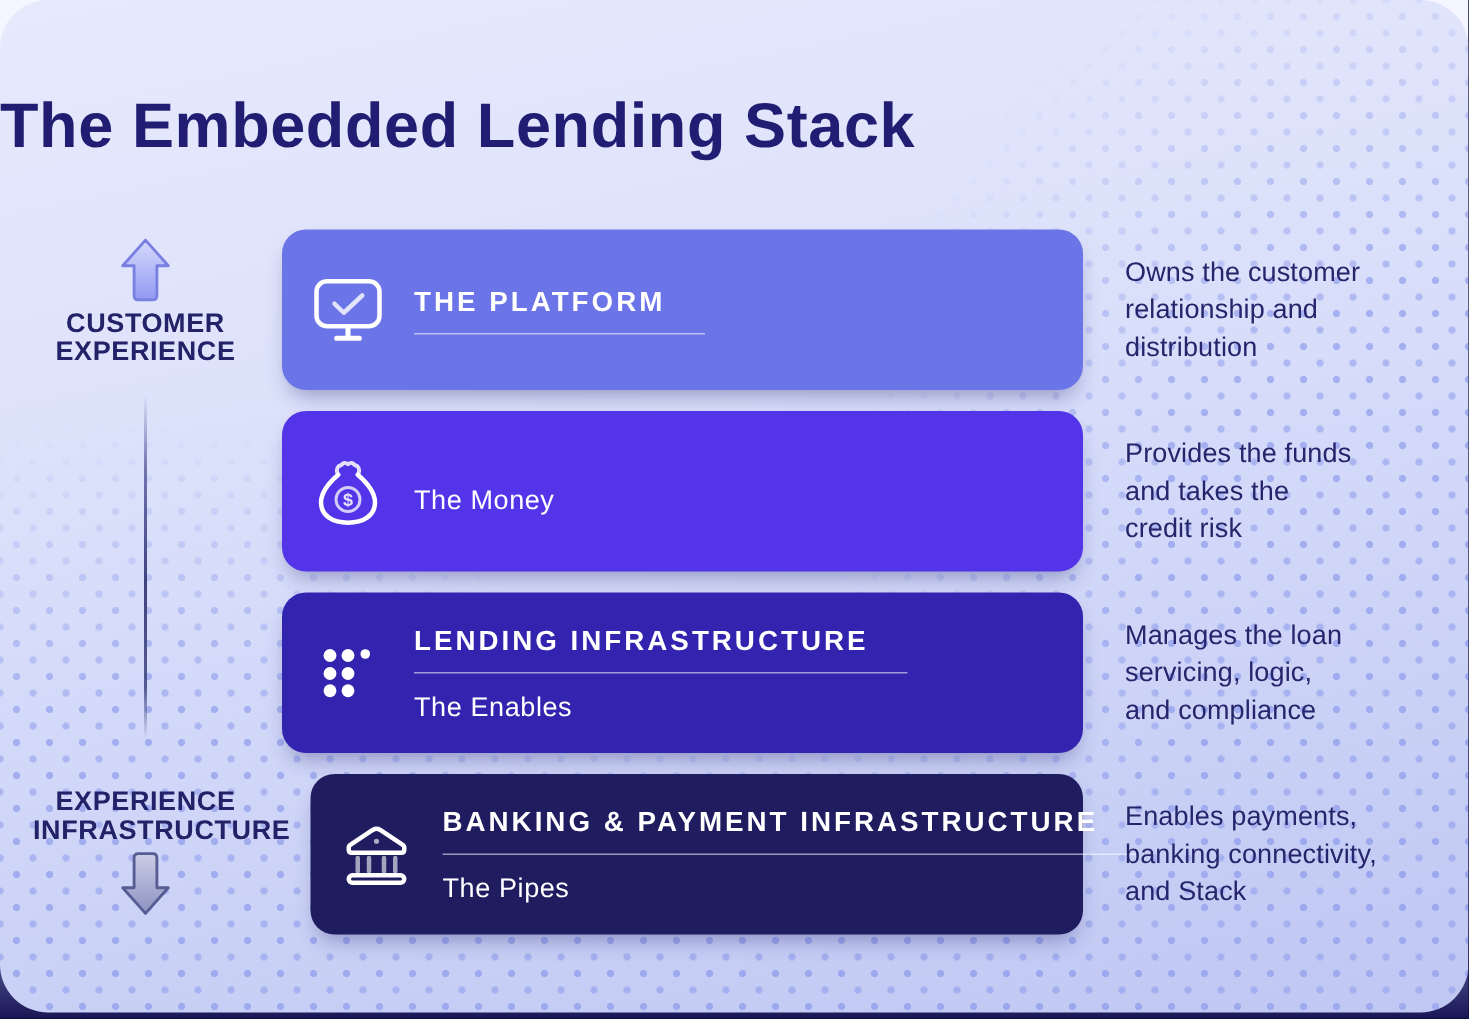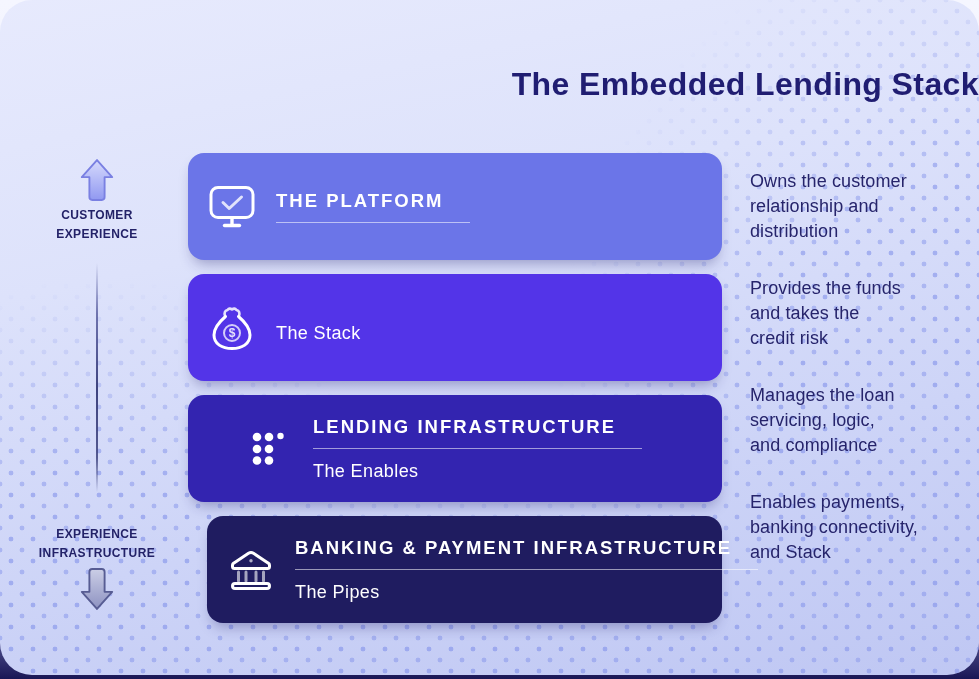--- a/index.html
+++ b/index.html
@@ -27,31 +27,31 @@
       radial-gradient(520px 600px at 97% 58%, #000 35%, transparent 76%),
       radial-gradient(760px 300px at 55% 102%, #000 30%, transparent 82%);
     mask-image:
       radial-gradient(430px 430px at 10% 88%, #000 30%, transparent 74%),
       radial-gradient(520px 600px at 97% 58%, #000 35%, transparent 76%),
       radial-gradient(760px 300px at 55% 102%, #000 30%, transparent 82%);
   }
 
   .title {
     position:absolute; top:60px; left:0; width:100%;
-    text-align:right; font-size:32px; line-height:48px;
+    text-align:left; font-size:42px; line-height:48px;
     font-weight:700; letter-spacing:.4px; color:#201d72;
   }
 
   
   .rail { position:absolute; left:22px; top:0; width:150px; height:100%; }
   .rail .arrow-up   { position:absolute; top:157px; left:50%; transform:translateX(-50%); }
   .rail .arrow-down { position:absolute; top:566px; left:50%; transform:translateX(-50%); }
   .rail-label {
     position:absolute; width:100%; text-align:center;
-    font-size:12px; font-weight:700; letter-spacing:.4px; line-height:19px;
+    font-size:18px; font-weight:700; letter-spacing:.4px; line-height:19px;
     color:#232268; white-space:pre-line;
   }
   .rail-label.top    { top:206px; }
   .rail-label.bottom { top:525px; }
   .v-line {
     position:absolute; top:263px; left:50%; transform:translateX(-50%);
     width:2px; height:229px;
     background:linear-gradient(180deg, rgba(85,90,160,0) 0%, rgba(75,80,150,.75) 22%,
                #3e437f 55%, rgba(62,67,127,.85) 85%, rgba(85,90,160,0) 100%);
   }
@@ -71,21 +71,21 @@
     display:inline-block; color:#ffffff;
     font-size:18.5px; font-weight:700; letter-spacing:2px; line-height:22px;
     padding:0 26px 10px 0; border-bottom:1px solid rgba(255,255,255,.55);
     white-space:nowrap;
   }
   .bar-sub { margin-top:11px; color:#ffffff; font-size:18px; letter-spacing:.4px; line-height:22px; }
 
   
   .descs {
     position:absolute; left:750px; top:153px; width:228px;
-    display:flex; flex-direction:column; 
+    display:flex; flex-direction:column; gap:14px;
   }
   .desc {
     height:107px; display:flex; align-items:center;
     font-size:18px; font-weight:500; line-height:25px; letter-spacing:.1px;
     color:#26246b; white-space:pre-line;
   }
 </style>
 </head>
 <body>
 
@@ -145,25 +145,25 @@
         <div class="bar-icon">
           <svg width="46" height="48" viewBox="0 0 46 48" fill="none">
             <path d="M16 12 q-1.5 -5 2.5 -6 q2 -2.5 4.5 -.5 q2.5 -2 4.5 .5 q4 1 2.5 6" stroke="#fff" stroke-width="2.6" opacity=".85" stroke-linecap="round" stroke-linejoin="round"></path>
             <path d="M16.5 12.5 C 9.5 18.5, 5 25.5, 5 31 C 5 40, 13 44.5, 23 44.5
                      C 33 44.5, 41 40, 41 31 C 41 25.5, 36.5 18.5, 29.5 12.5" stroke="#fff" stroke-width="3" stroke-linecap="round"></path>
             <circle cx="23" cy="29" r="8" stroke="#fff" stroke-width="2" opacity=".75"></circle>
             <text x="23" y="33.4" text-anchor="middle" font-size="12" font-weight="700" fill="#fff" opacity=".85" font-family="Liberation Sans, sans-serif">$</text>
           </svg>
         </div>
         <div class="bar-text">
-          <div class="bar-sub">The Stack</div>
-        </div>
-      </div>
-
-      <div class="bar" style="background-color: rgb(51, 36, 176); padding-left: 37px;">
+          <div class="bar-sub">The Money</div>
+        </div>
+      </div>
+
+      <div class="bar" style="background-color: rgb(51, 36, 176);">
         <div class="bar-icon">
           <svg width="40" height="40" viewBox="0 0 40 40" fill="#fff">
             <circle cx="8" cy="8" r="4.3"></circle>
               <circle cx="20" cy="8" r="4.3"></circle>
               <circle cx="31.5" cy="7" r="3.2"></circle>
             <circle cx="8" cy="20" r="4.3"></circle>
               <circle cx="20" cy="20" r="4.3"></circle>
             <circle cx="8" cy="31.5" r="4.3"></circle>
               <circle cx="20" cy="31.5" r="4.3"></circle>
           </svg>

